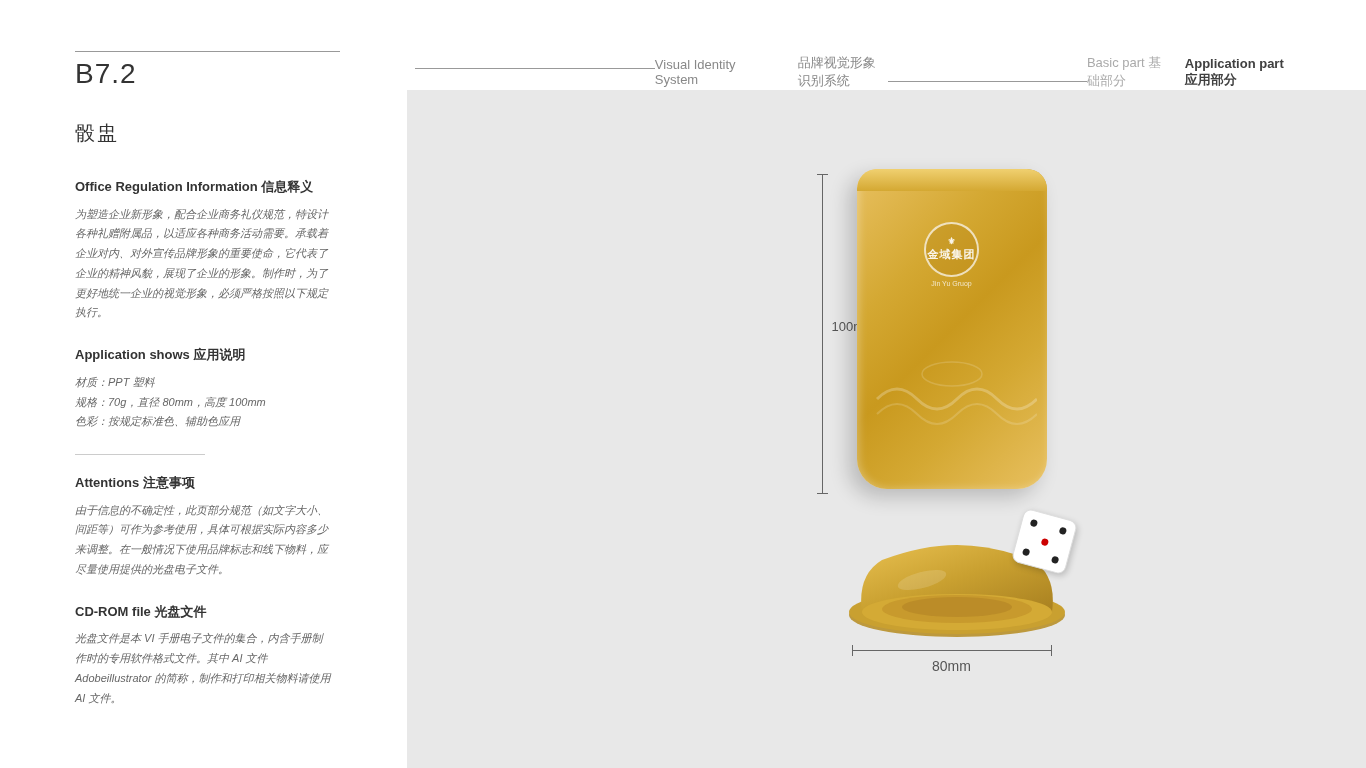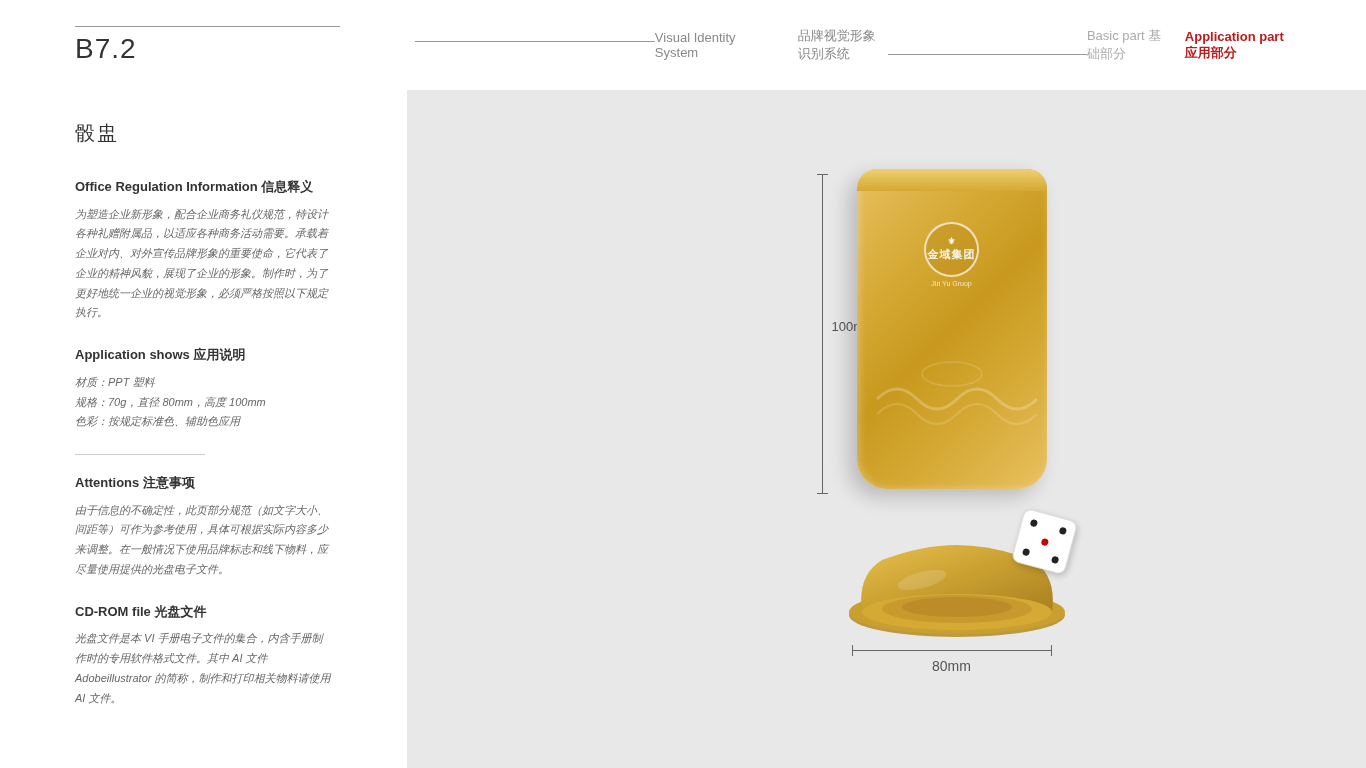--- a/index.html
+++ b/index.html
@@ -13,21 +13,21 @@
 
     
     .header {
       position: absolute;
       top: 0;
       left: 0;
       right: 0;
       height: 90px;
       background: #fff;
       display: flex;
-      align-items: center;
+      align-items: flex-end;
       padding: 0 75px;
       border-bottom: none;
     }
 
     .header-left {
       flex: 0 0 340px;
     }
 
     .header-line {
       width: 265px;
@@ -95,21 +95,21 @@
       align-items: center;
     }
 
     .basic-part {
       font-size: 13px;
       color: #aaa;
     }
 
     .app-part {
       font-size: 13px;
-      color: #b91c1c;
+      color: #404040;
       font-weight: 600;
     }
 
     
     .main-content {
       position: absolute;
       top: 90px;
       left: 0;
       right: 0;
       bottom: 0;

